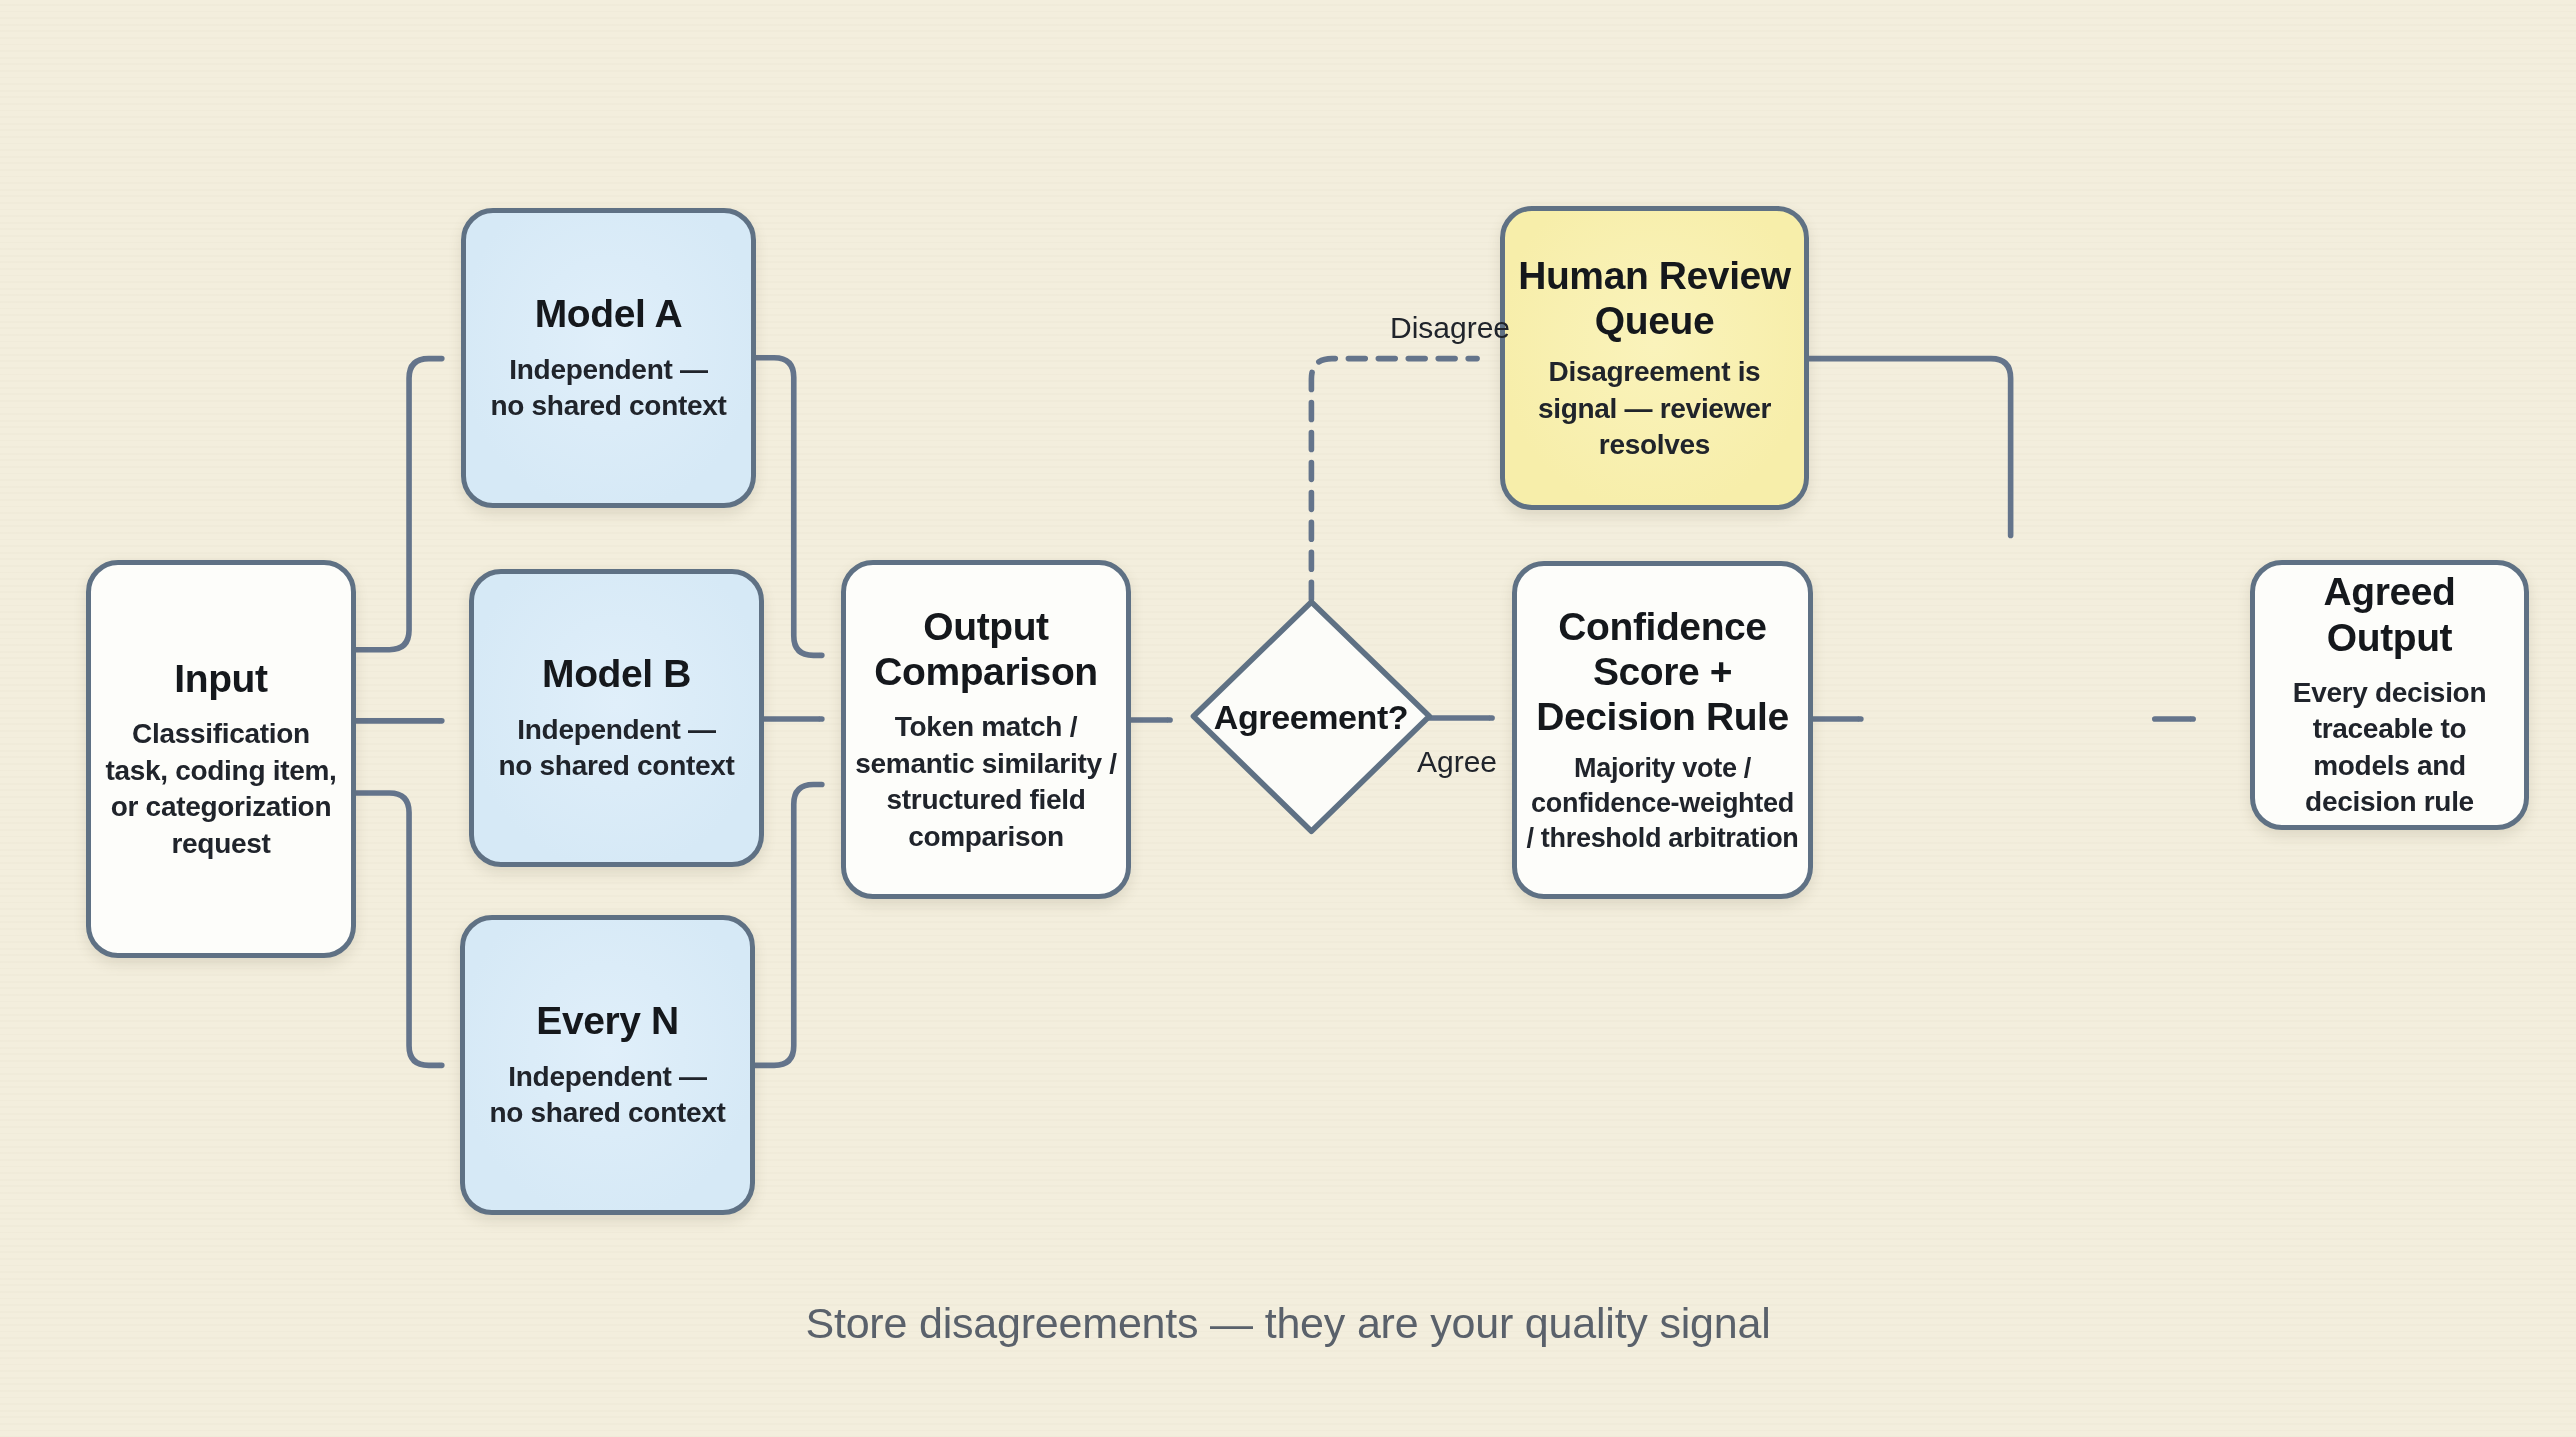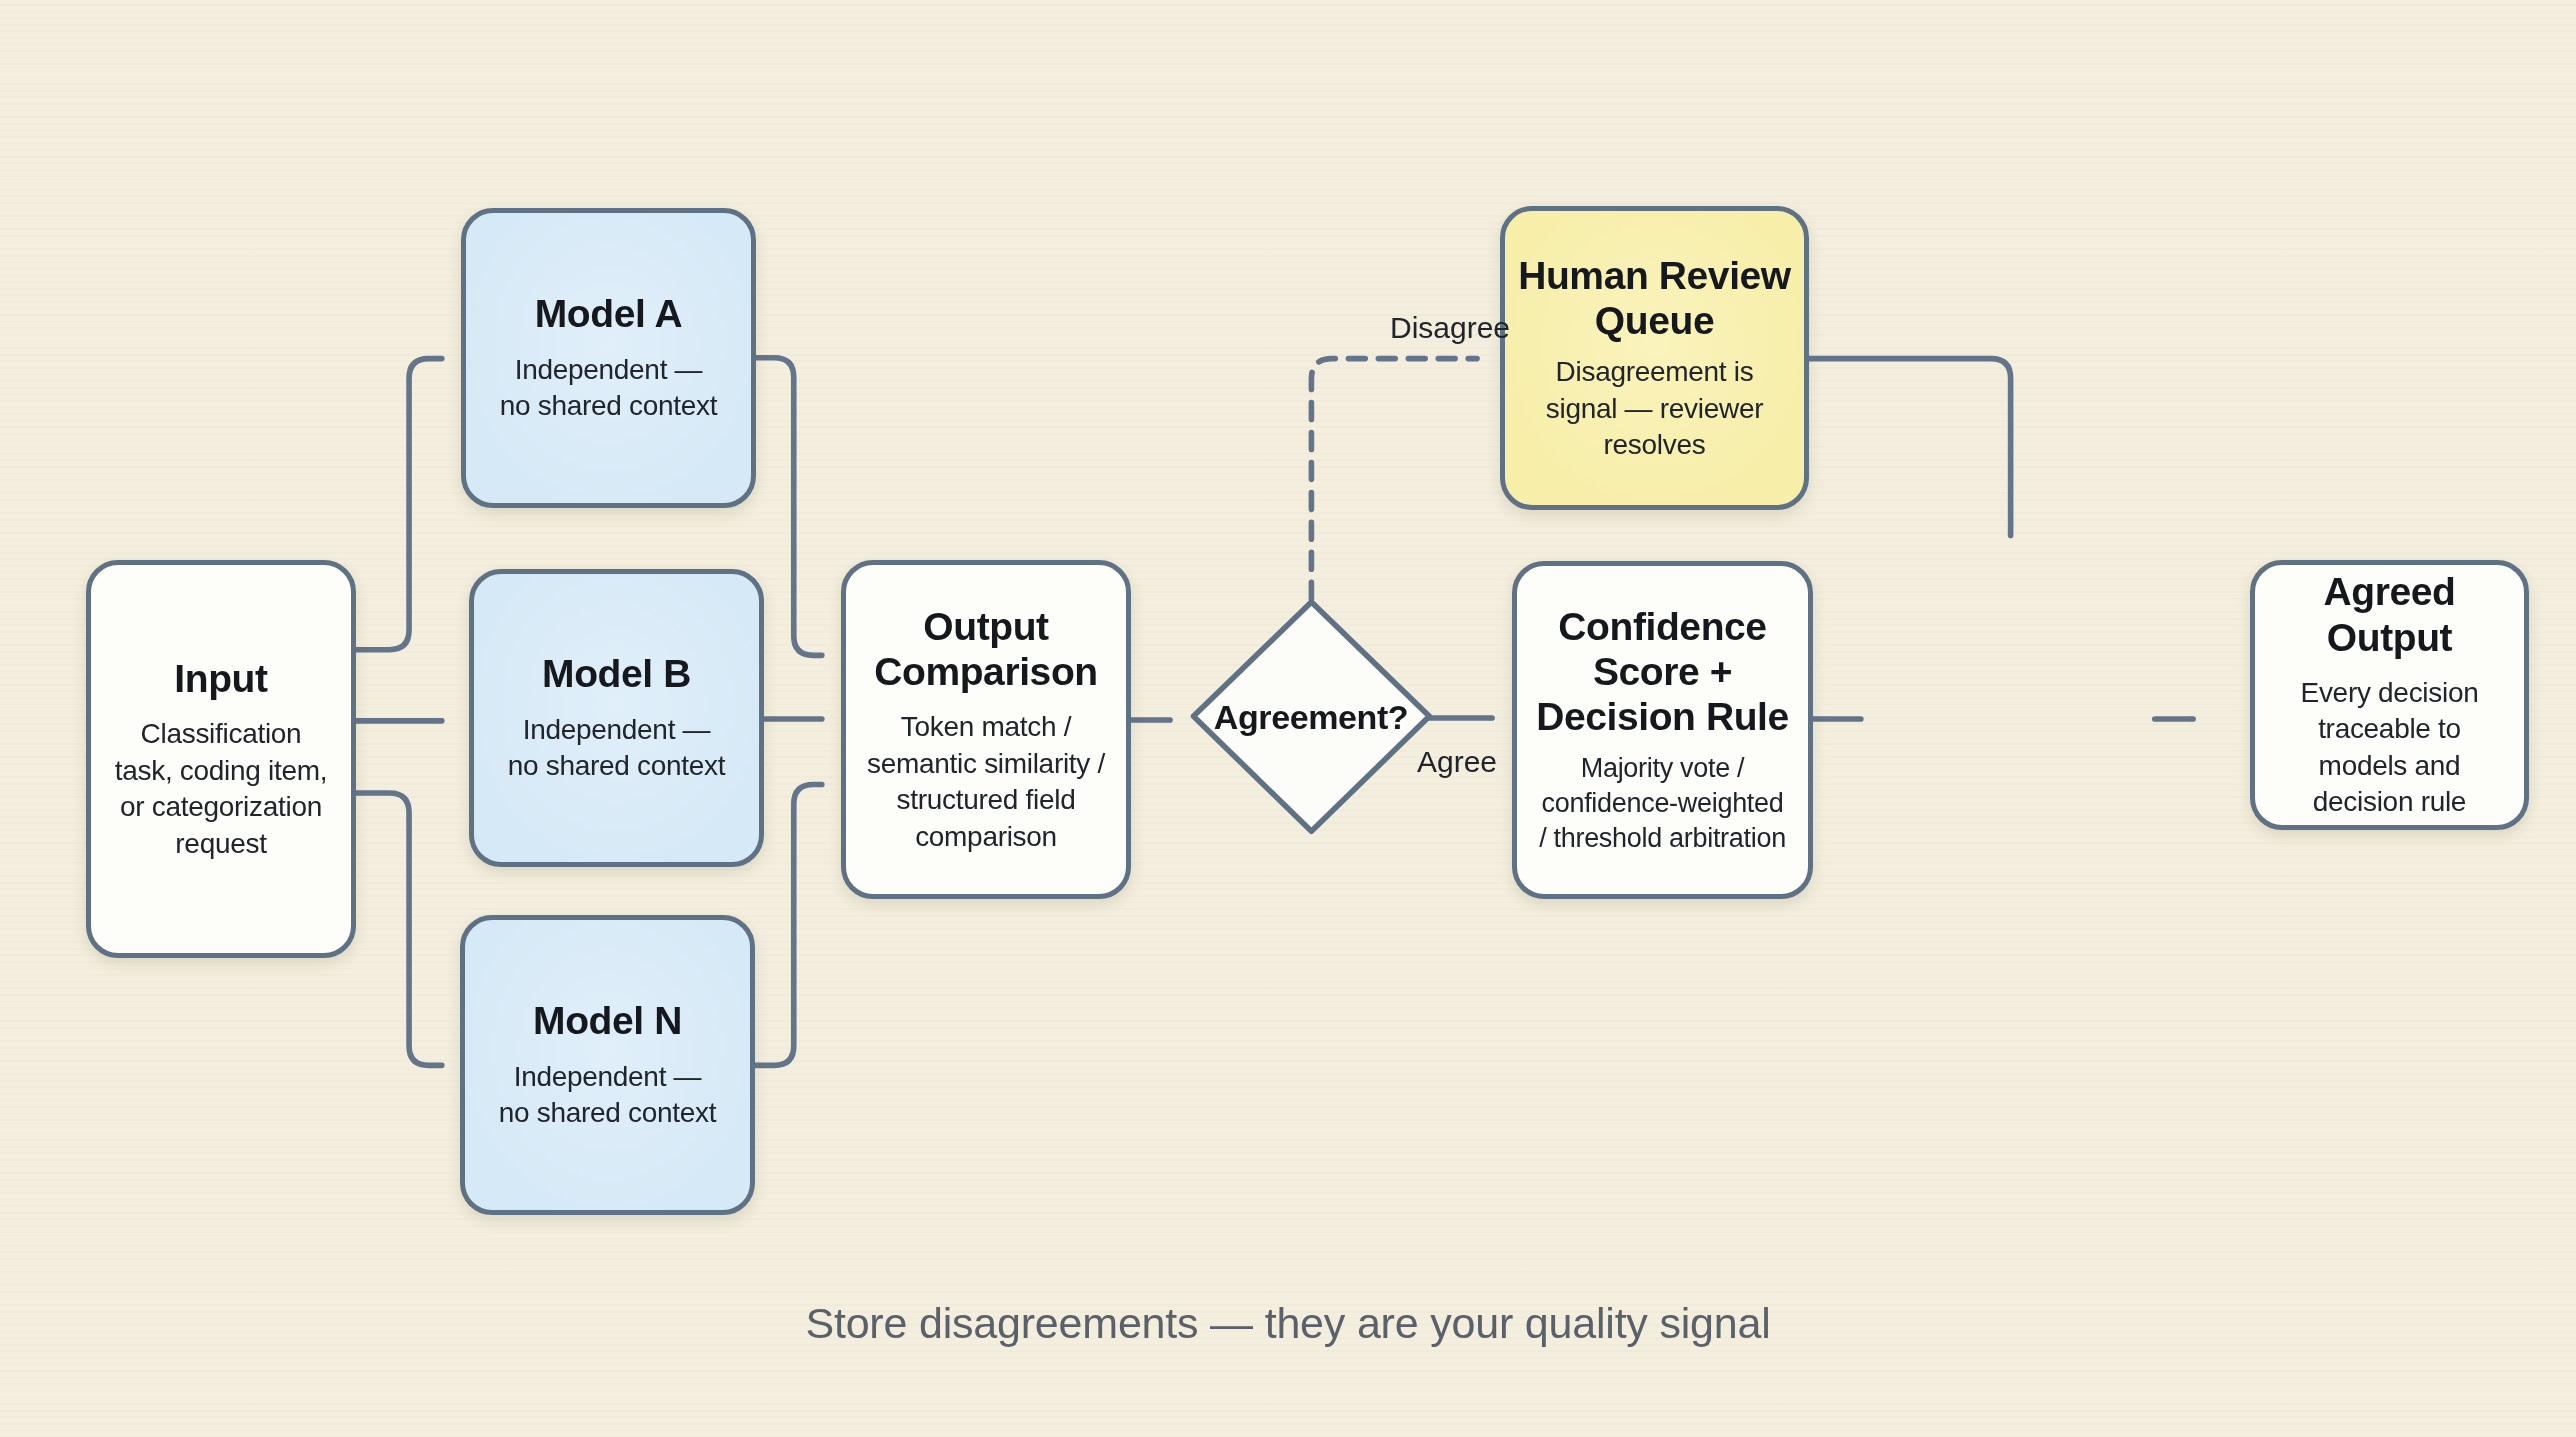--- a/index.html
+++ b/index.html
@@ -40,21 +40,21 @@
     box-shadow:0 5.6px 13px rgba(90,85,60,0.14);
     padding:0 5.6px;
   }
   .node--model{background:radial-gradient(ellipse at 50% 45%, #e0effa 0%, var(--model_fill) 75%);}
   .node--review{background:radial-gradient(ellipse at 50% 45%, #faf3bb 0%, var(--review_fill) 75%);}
   .node-title{
     font-weight:700;font-size:39px;line-height:1.16;color:var(--title_color);
     white-space:pre-line;letter-spacing:-0.4px;
   }
   .node-body{
-    font-weight:400;font-size:28px;line-height:1.3;color:var(--body_color);
+    font-weight:700;font-size:28px;line-height:1.3;color:var(--body_color);
     white-space:pre-line;letter-spacing:-0.3px;
   }
   .diamond-label{
     position:absolute;
     transform:translate(-50%,-50%);
     font-weight:700;font-size:34px;color:var(--title_color);
     letter-spacing:-0.4px;
   }
   .edge-label{
     position:absolute;
@@ -111,21 +111,21 @@
 no shared context</div>
   </div>
 
   <div class="node node--model" style="left:461px;top:569px;width:295px;height:298px;margin-left:8px;">
     <div class="node-title">Model B</div>
     <div class="node-body">Independent —
 no shared context</div>
   </div>
 
   <div class="node node--model" style="left:460px;top:915px;width:295px;height:300px;">
-    <div class="node-title">Model N</div>
+    <div class="node-title">Every N</div>
     <div class="node-body">Independent —
 no shared context</div>
   </div>
 
   <div class="node" style="left:841px;top:560px;width:290px;height:339px;">
     <div class="node-title">Output
 Comparison</div>
     <div class="node-body">Token match /
 semantic similarity /
 structured field

